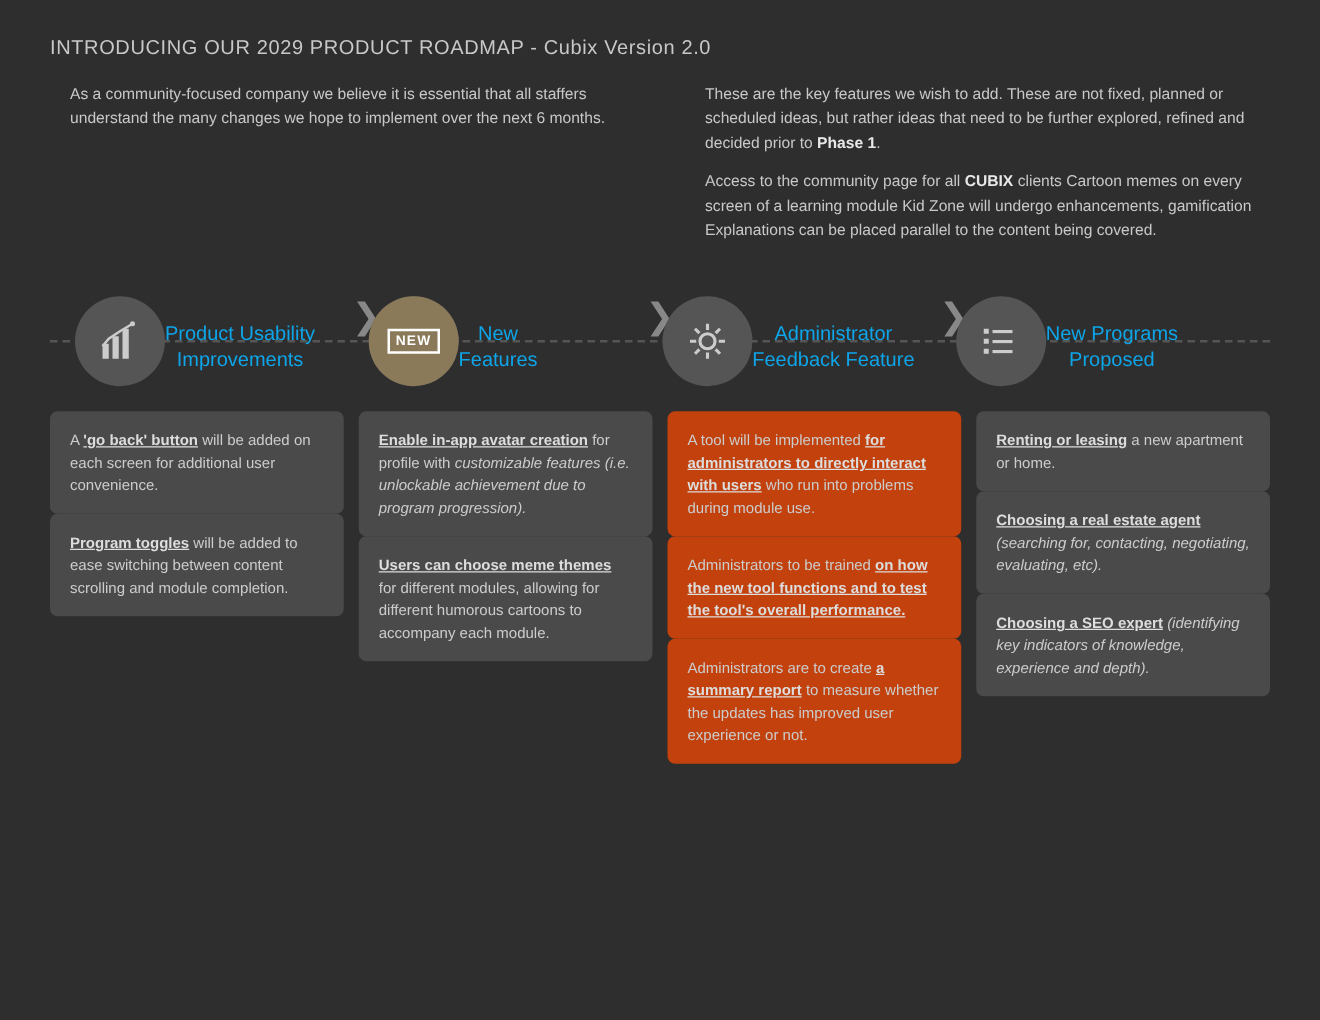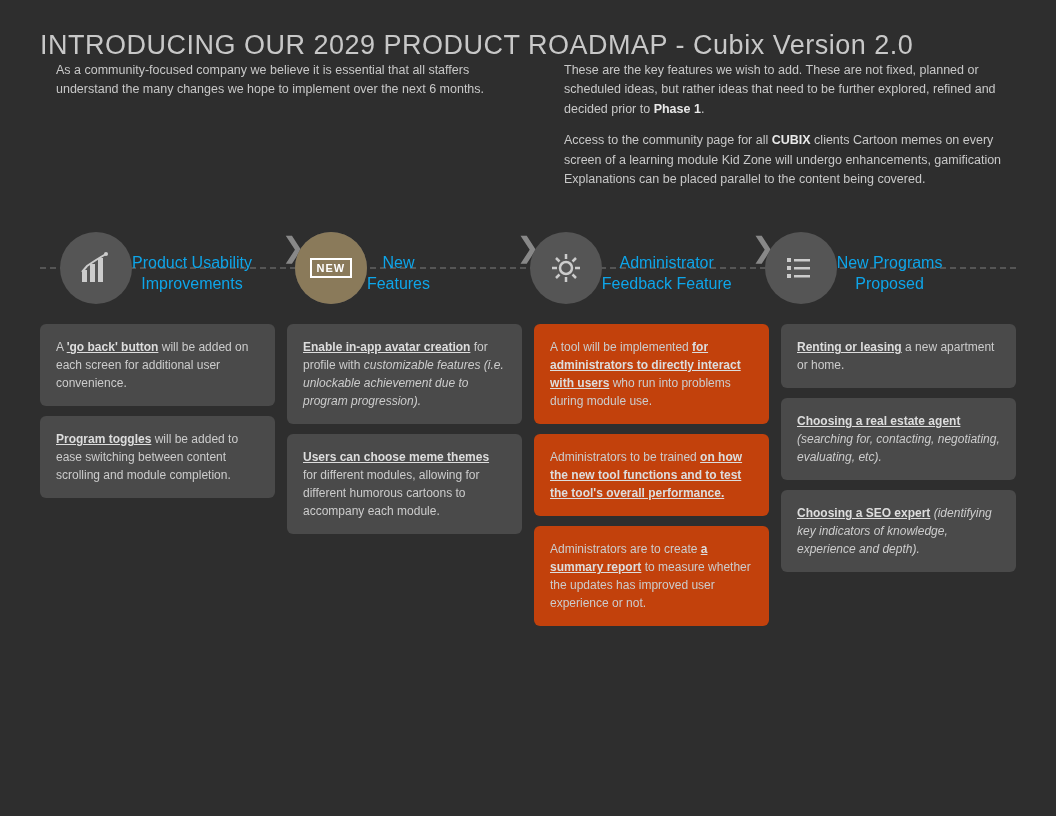--- a/index.html
+++ b/index.html
@@ -8,23 +8,24 @@
       font-family: Arial, sans-serif;
       color: #e0e0e0;
       width: 1056px;
       min-height: 816px;
       padding: 30px 40px;
     }
     .header-section {
       margin-bottom: 24px;
     }
     .main-title {
-      font-size: 27px;
+      font-size: 16px;
       font-weight: 900;
       color: #f0f0f0;
+      margin-bottom: 18px;
       letter-spacing: 0.5px;
     }
     .main-title span {
       font-weight: 400;
       color: #c8c8c8;
     }
     .intro-columns {
       display: flex;
       gap: 40px;
     }
@@ -114,21 +115,20 @@
     
     .cards-section {
       display: flex;
       gap: 12px;
       align-items: flex-start;
     }
     .cards-column {
       flex: 1;
       display: flex;
       flex-direction: column;
-      gap: 10px;
     }
     .card {
       background: #4a4a4a;
       border-radius: 6px;
       padding: 14px 16px;
       font-size: 12px;
       line-height: 1.5;
       color: #ccc;
     }
     .card.lighter {

